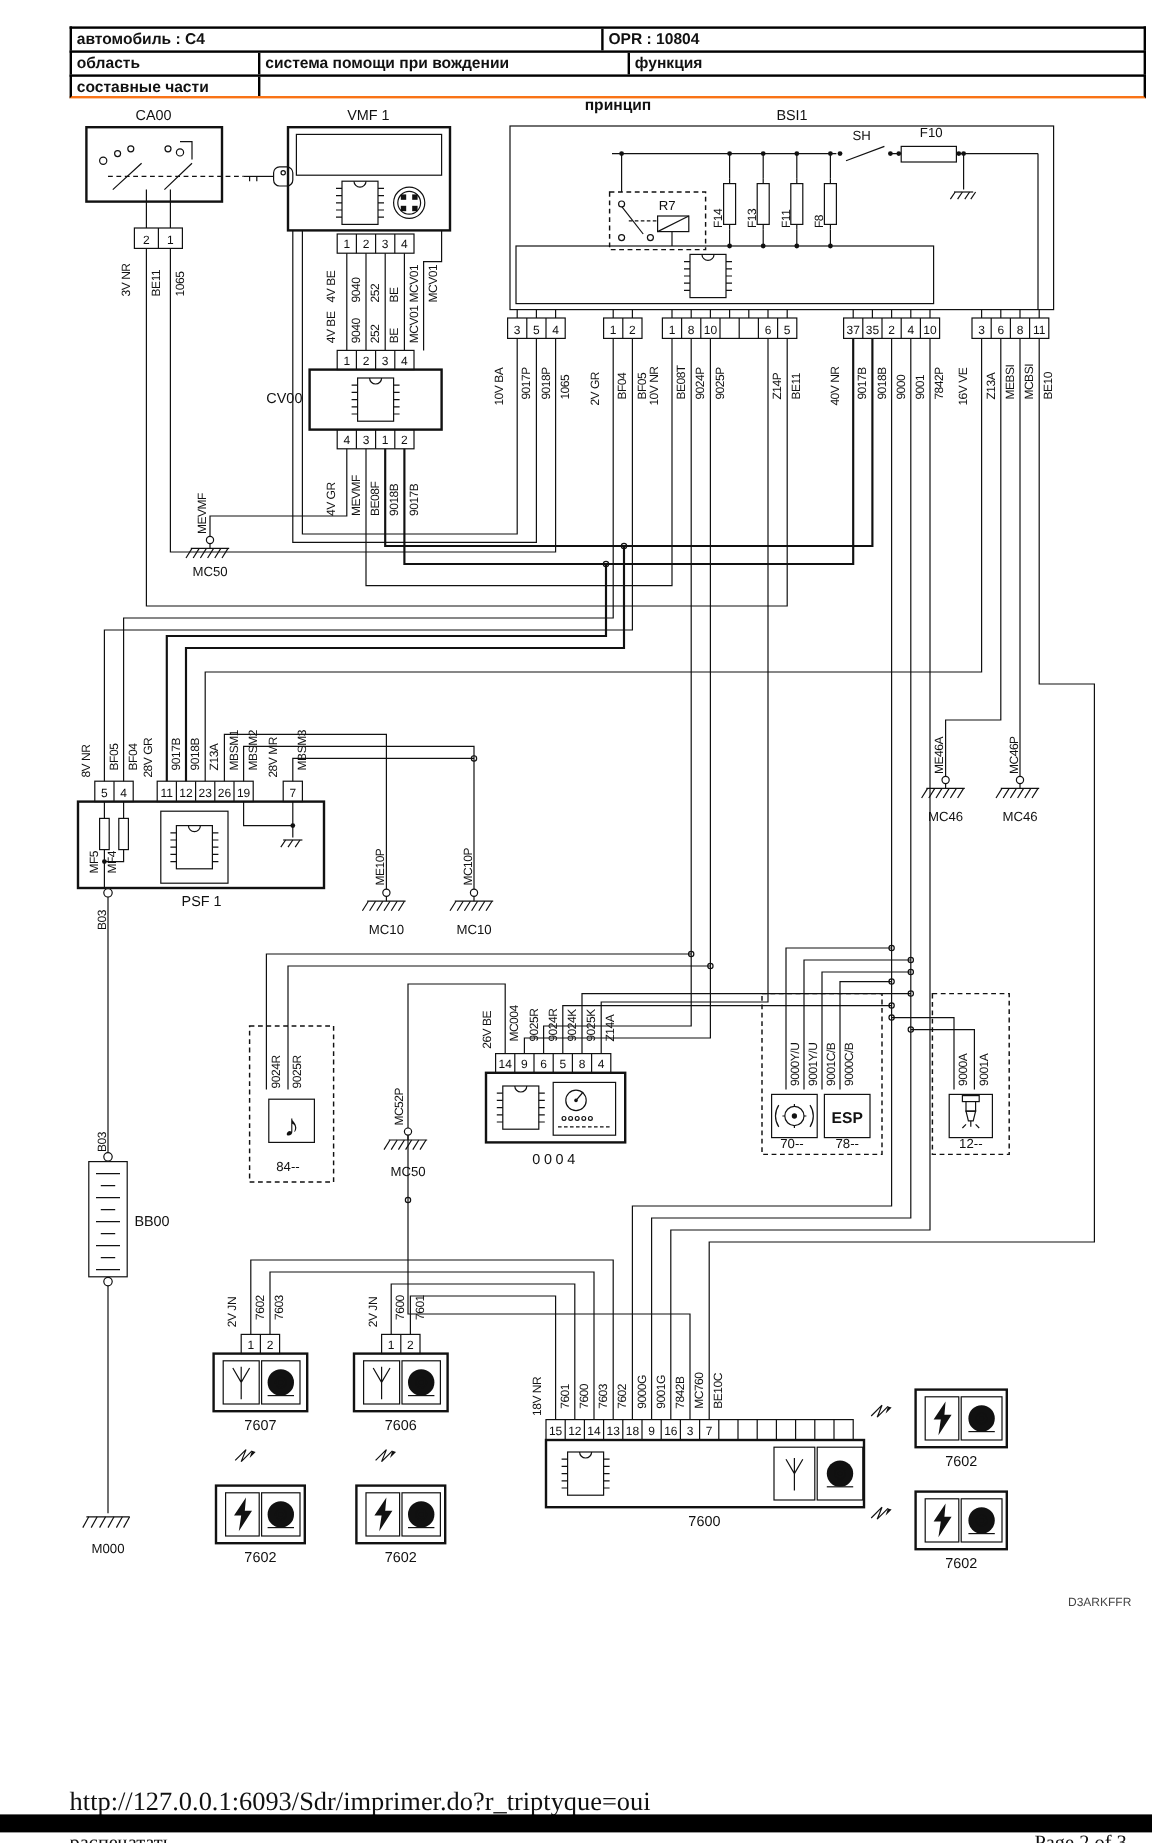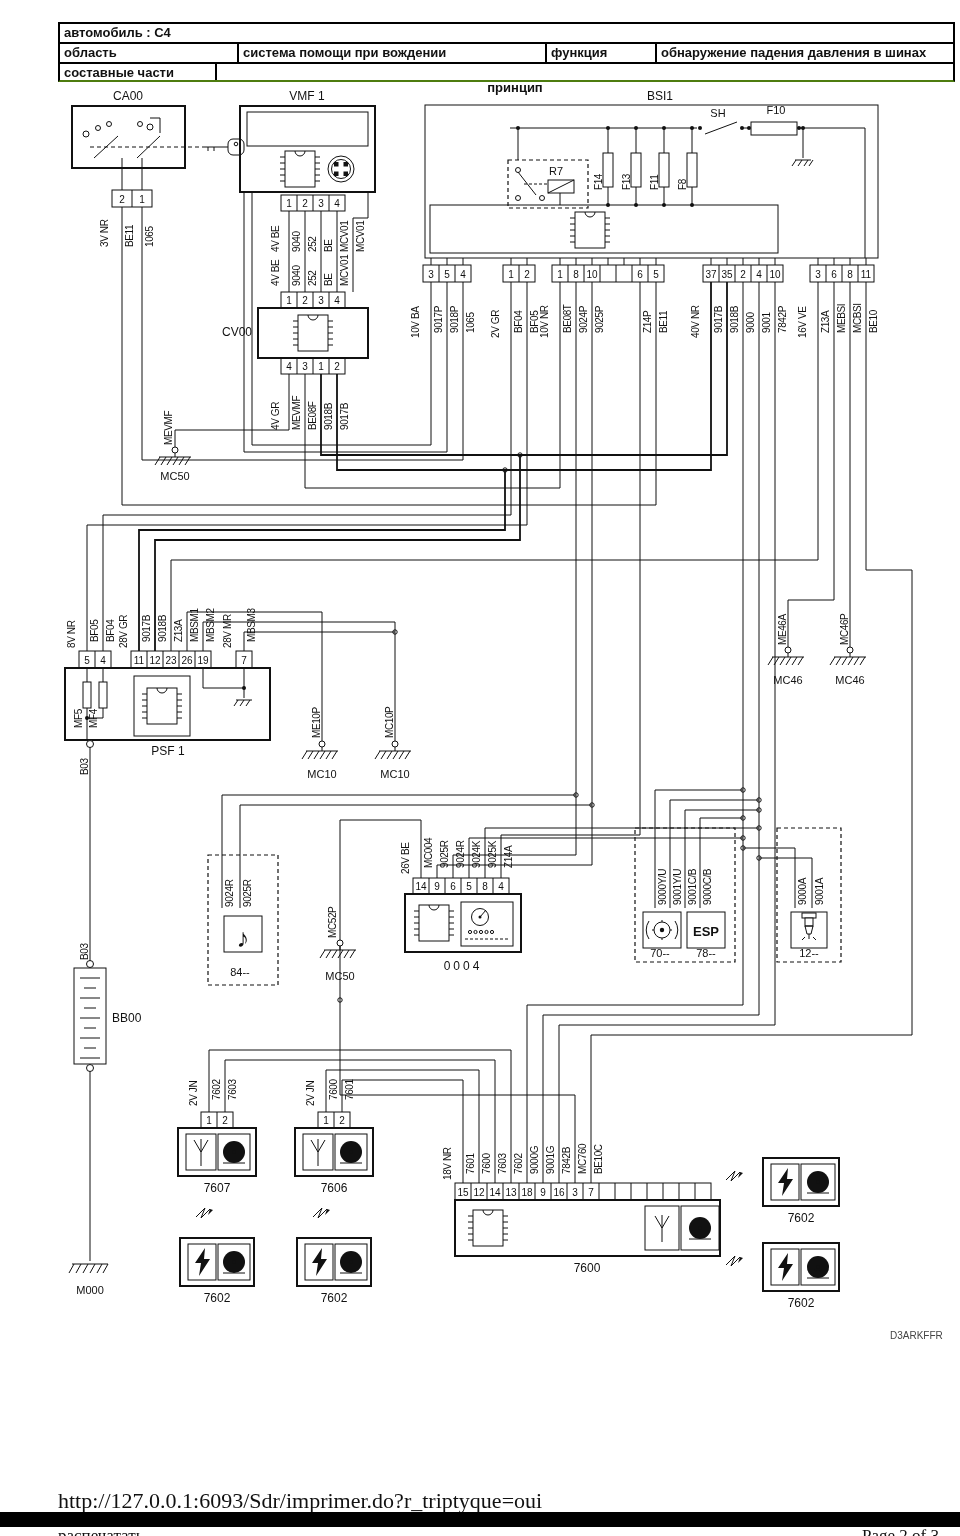--- a/index.html
+++ b/index.html
@@ -1,20 +1,20 @@
 <!DOCTYPE html>
 <html><head>
 <meta charset="utf-8">
 <style>
   html,body{margin:0;padding:0;background:#fff;width:960px;height:1536px;overflow:hidden;
             font-family:"Liberation Sans",sans-serif;color:#111;position:relative;}
   
   .hdr{position:absolute;left:58px;top:22px;width:897px;font-size:13px;font-weight:bold;}
   .hrow{display:flex;height:20px;border:2px solid #000;border-bottom:none;box-sizing:border-box;}
-  .hrow:last-child{border-bottom:2px solid #4d7c0f;}
+  .hrow:last-child{border-bottom:2px solid #f97316;}
   .hcell{padding:1px 4px;box-sizing:border-box;border-right:2px solid #000;white-space:nowrap;overflow:hidden;}
   .hcell:last-child{border-right:none;}
   .ttl{position:absolute;left:55px;top:80px;width:920px;text-align:center;font-size:13px;font-weight:bold;}
   
   svg{position:absolute;left:0;top:0;}
   svg path,svg rect,svg line,svg circle{stroke:#111;fill:none;stroke-width:1;}
   svg text{stroke:none;fill:#111;font-family:"Liberation Sans",sans-serif;}
   .f{fill:#111;stroke:none;}
   .w{fill:#fff;}
   .wl{font-size:10px;letter-spacing:-0.4px;}
@@ -34,26 +34,26 @@
   .bar{position:absolute;left:0;top:1512px;width:960px;height:15px;background:#000;}
   .pr{position:absolute;left:58px;top:1526px;font-family:"Liberation Serif",serif;font-size:17px;white-space:nowrap;}
   .pg{position:absolute;left:862px;top:1526px;font-family:"Liberation Serif",serif;font-size:17px;white-space:nowrap;}
 </style>
 </head>
 <body>
 
 <div class="hdr">
   <div class="hrow">
     <div class="hcell" style="width:443px">автомобиль : C4</div>
+    <div class="hcell" style="flex:1">OPR : 10804</div>
   </div>
   <div class="hrow">
-    <div class="hcell" style="width:179px">область</div>
+    <div class="hcell" style="width:157px">область</div>
     <div class="hcell" style="width:308px">система помощи при вождении</div>
     <div class="hcell" style="width:110px">функция</div>
-    <div class="hcell" style="flex:1">обнаружение падения давления в шинах</div>
   </div>
   <div class="hrow">
     <div class="hcell" style="width:157px">составные части</div>
     <div class="hcell" style="flex:1"></div>
   </div>
 </div>
 <div class="ttl">принцип</div>
 
 <svg width="960" height="1330" viewBox="0 0 960 1330">
 <defs>

